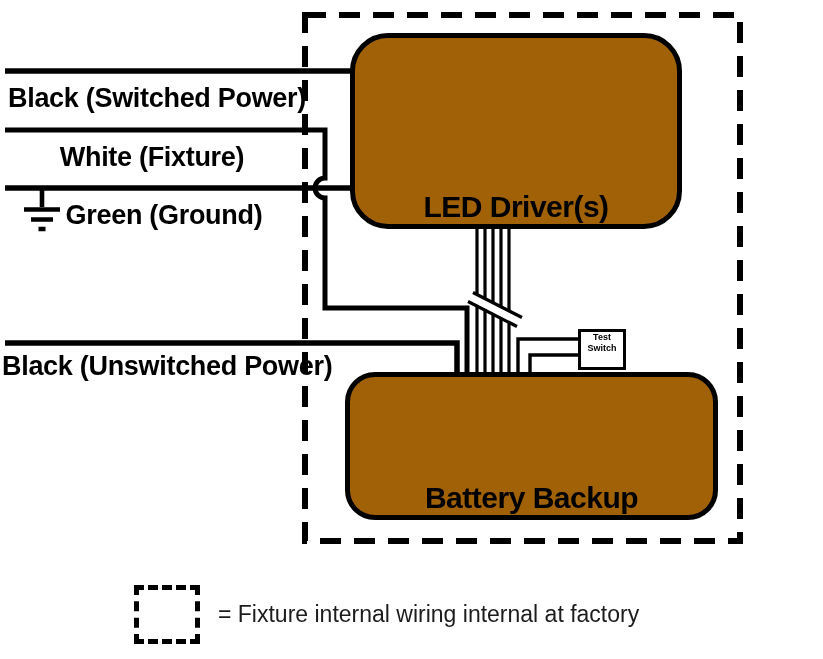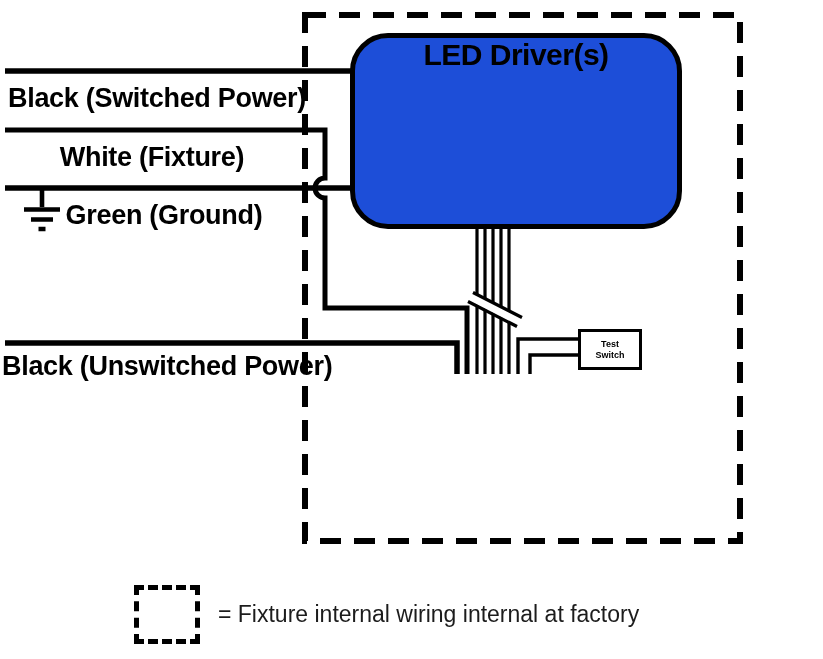--- a/index.html
+++ b/index.html
@@ -13,41 +13,41 @@
     overflow: hidden;
   }
   .wires-svg {
     position: absolute;
     left: 0; top: 0;
     width: 823px; height: 659px;
   }
   .node-box {
     position: absolute;
     box-sizing: border-box;
-    background: #1d4ed8;
+    background: #a16207;
     border: 5px solid #000000;
     display: flex;
-    align-items: flex-start;
+    align-items: flex-end;
     justify-content: center;
   }
   .node-box .node-label {
     font-weight: bold;
     font-size: 30px;
     letter-spacing: -0.5px;
     text-align: center;
   }
   .led-box   { left: 350px; top: 33px;  width: 332px; height: 196px; border-radius: 38px; }
   .batt-box  { left: 345px; top: 372px; width: 373px; height: 148px; border-radius: 30px; }
   .test-box {
     position: absolute;
     box-sizing: border-box;
-    left: 578px; top: 329px; width: 64px; height: 41px;
+    left: 578px; top: 329px; width: 48px; height: 41px;
     background: #ffffff;
     border: 3px solid #000000;
-    display: flex; align-items: center; justify-content: center;
+    display: flex; align-items: flex-start; justify-content: center;
     text-align: center;
   }
   .test-box .test-label {
     font-size: 9px;
     font-weight: 600;
     line-height: 1.2;
     width: 32px;
   }
   .wire-label {
     position: absolute;
@@ -102,20 +102,23 @@
     <path d="M470 296 L520 322" fill="none" stroke="#ffffff" stroke-width="9"></path>
     <path d="M473 292.5 L522 317.5 M468 301.5 L517 326.5" fill="none" stroke="#000000" stroke-width="3.2"></path>
 
     <path d="M580 339 H518 V374 M580 355 H530 V374" fill="none" stroke="#000000" stroke-width="3.4"></path>
   </svg>
 
   <div class="node-box led-box">
     <span class="node-label">LED Driver(s)</span>
   </div>
 
+  <div class="node-box batt-box">
+    <span class="node-label">Battery Backup</span>
+  </div>
 
   <div class="test-box">
     <span class="test-label">Test Switch</span>
   </div>
 
   <div class="wire-label lbl-switched">Black (Switched Power)</div>
   <div class="wire-label lbl-neutral">White (Fixture)</div>
   <div class="wire-label lbl-ground">Green (Ground)</div>
   <div class="wire-label lbl-unswitched">Black (Unswitched Power)</div>
 

